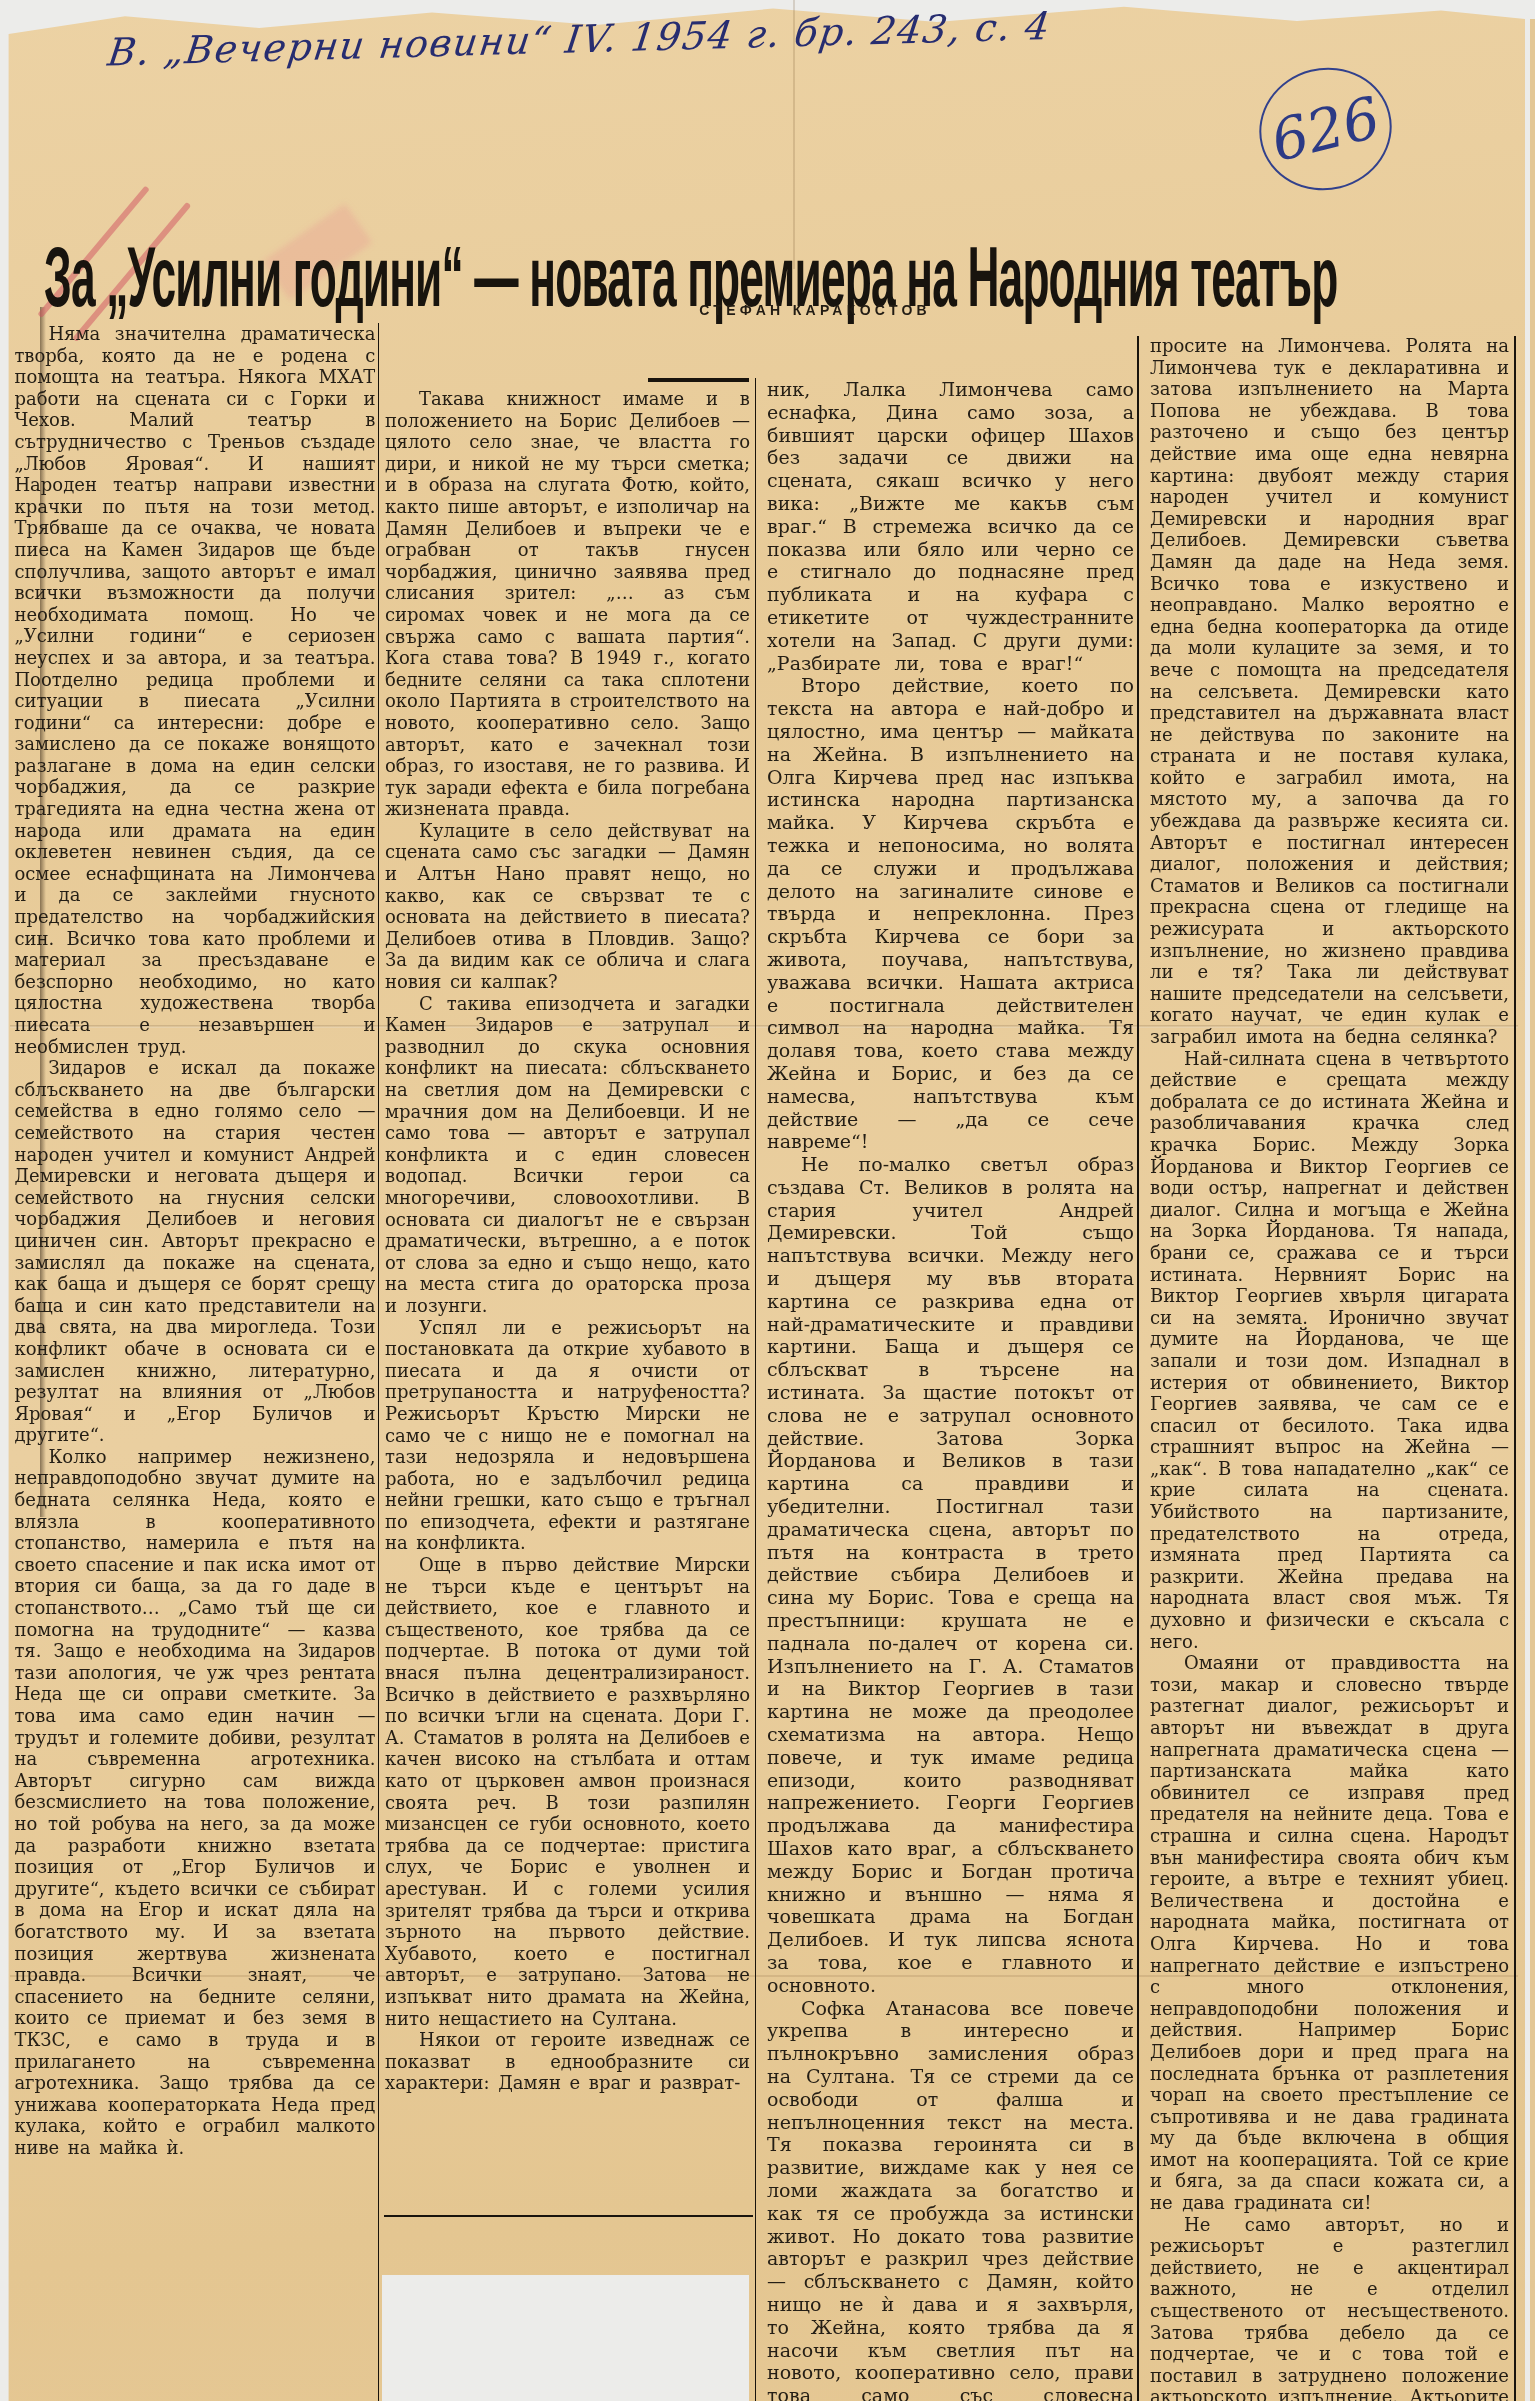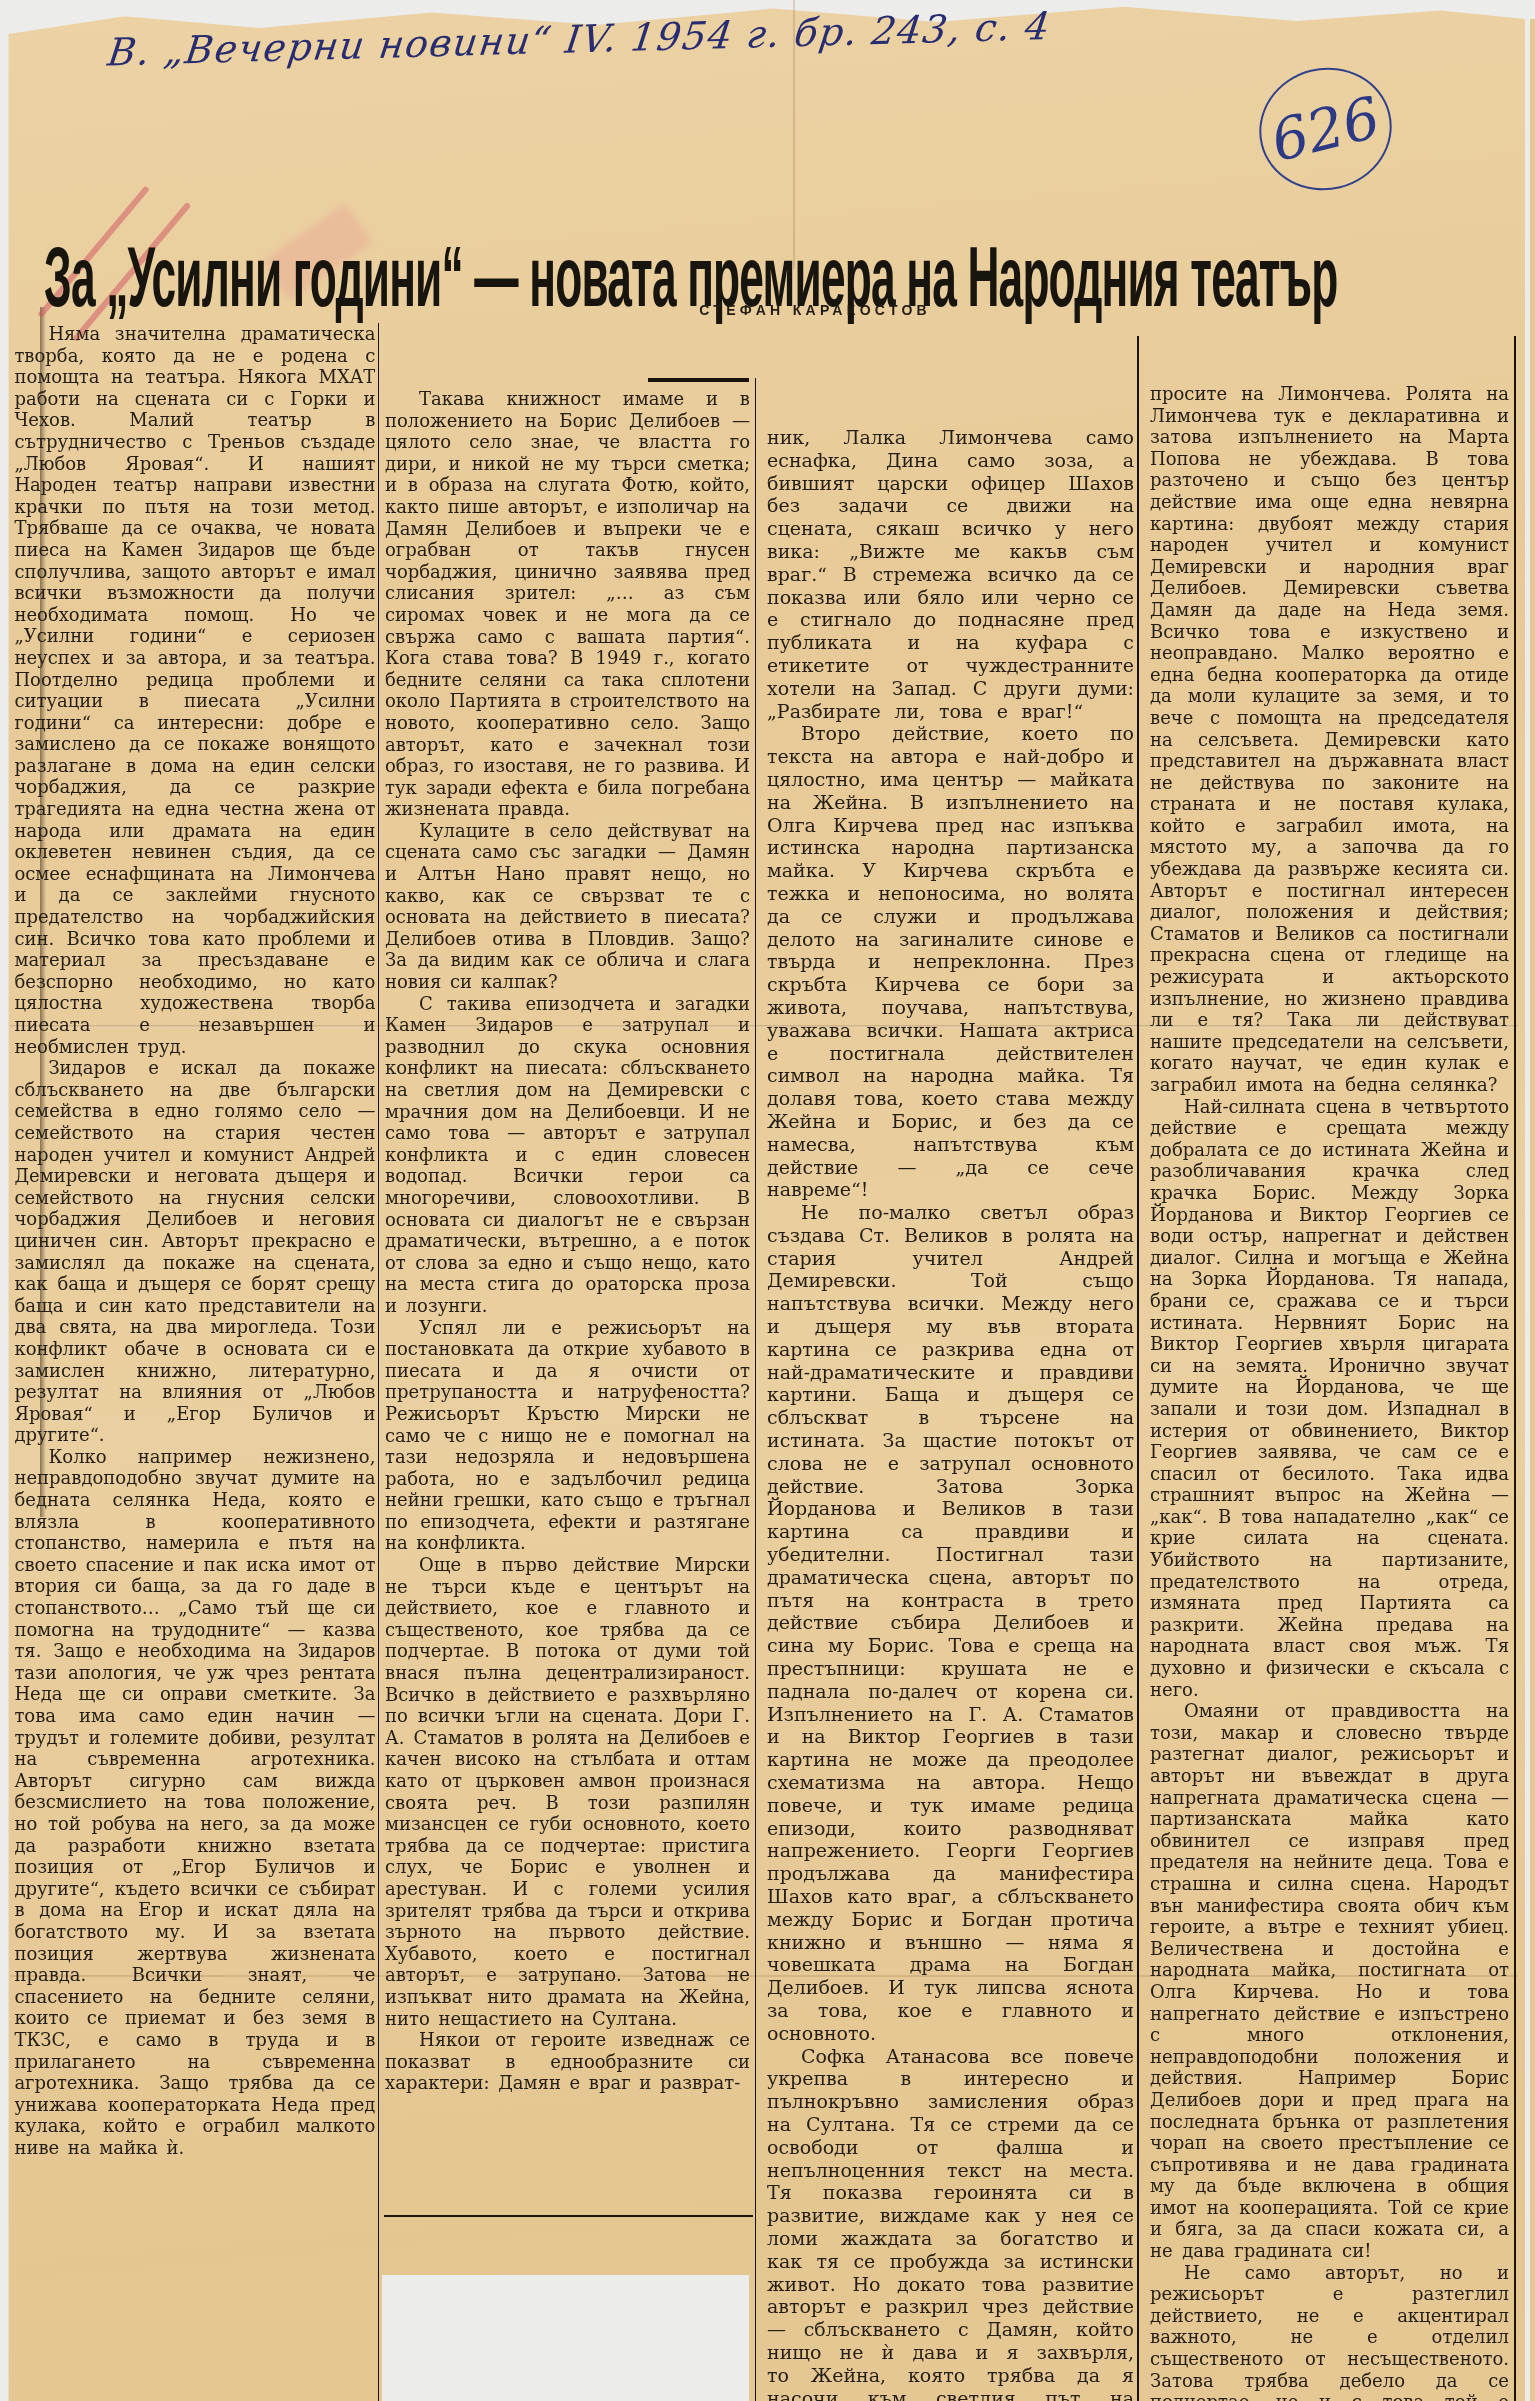--- a/index.html
+++ b/index.html
@@ -32,21 +32,21 @@
   .byline-rule{position:absolute;left:648px;top:378px;width:101px;height:4.3px;background:#19140d;}
   .divider{position:absolute;background:#19140d;}
   .d1{left:378px;top:323px;width:1.4px;height:2084px;}
   .d2{left:755px;top:378px;width:1.4px;height:2699px;}
   .d3{left:1137px;top:336px;width:1.9px;height:2741px;}
   .d4{left:1514px;top:336px;width:2.4px;height:2741px;}
   .hr2{left:384px;top:2215px;width:369px;height:2.4px;}
   .col{position:absolute;text-align:justify;color:#241e15;overflow:hidden;
         font-size:18px;line-height:1.2;word-spacing:2.9px;}
   .col p{margin:0;text-indent:34px;}
-  .col p.noindent{text-indent:0;margin-top:48px;}
+  .col p.noindent{text-indent:0;}
   .col1{left:14.4px;top:323px;width:361px;height:2083px;}
   .col2{left:385px;top:388px;width:365px;height:1815px;}
   .col3{left:767px;top:378px;width:367px;height:2698px;font-size:19px;word-spacing:7.7px;}
   .col4{left:1150px;top:335px;width:359px;height:2738px;word-spacing:3.8px;}
   .edge-sliver{position:absolute;left:1530px;top:19px;width:5.8px;height:3079px;background:#e3c795;}
   .crease-h1{position:absolute;left:9.6px;top:1025px;width:1508px;height:3.4px;
         background:linear-gradient(rgba(120,90,50,.28),rgba(255,255,255,.25));}
   .crease-h2{position:absolute;left:9.6px;top:1975px;width:1508px;height:2.4px;background:rgba(120,90,50,.16);}
   .crease-v{position:absolute;left:793px;top:0;width:2.4px;height:269px;background:rgba(120,90,50,.2);}
   .left-shadow{position:absolute;left:40px;top:307px;width:5.8px;height:1210px;

